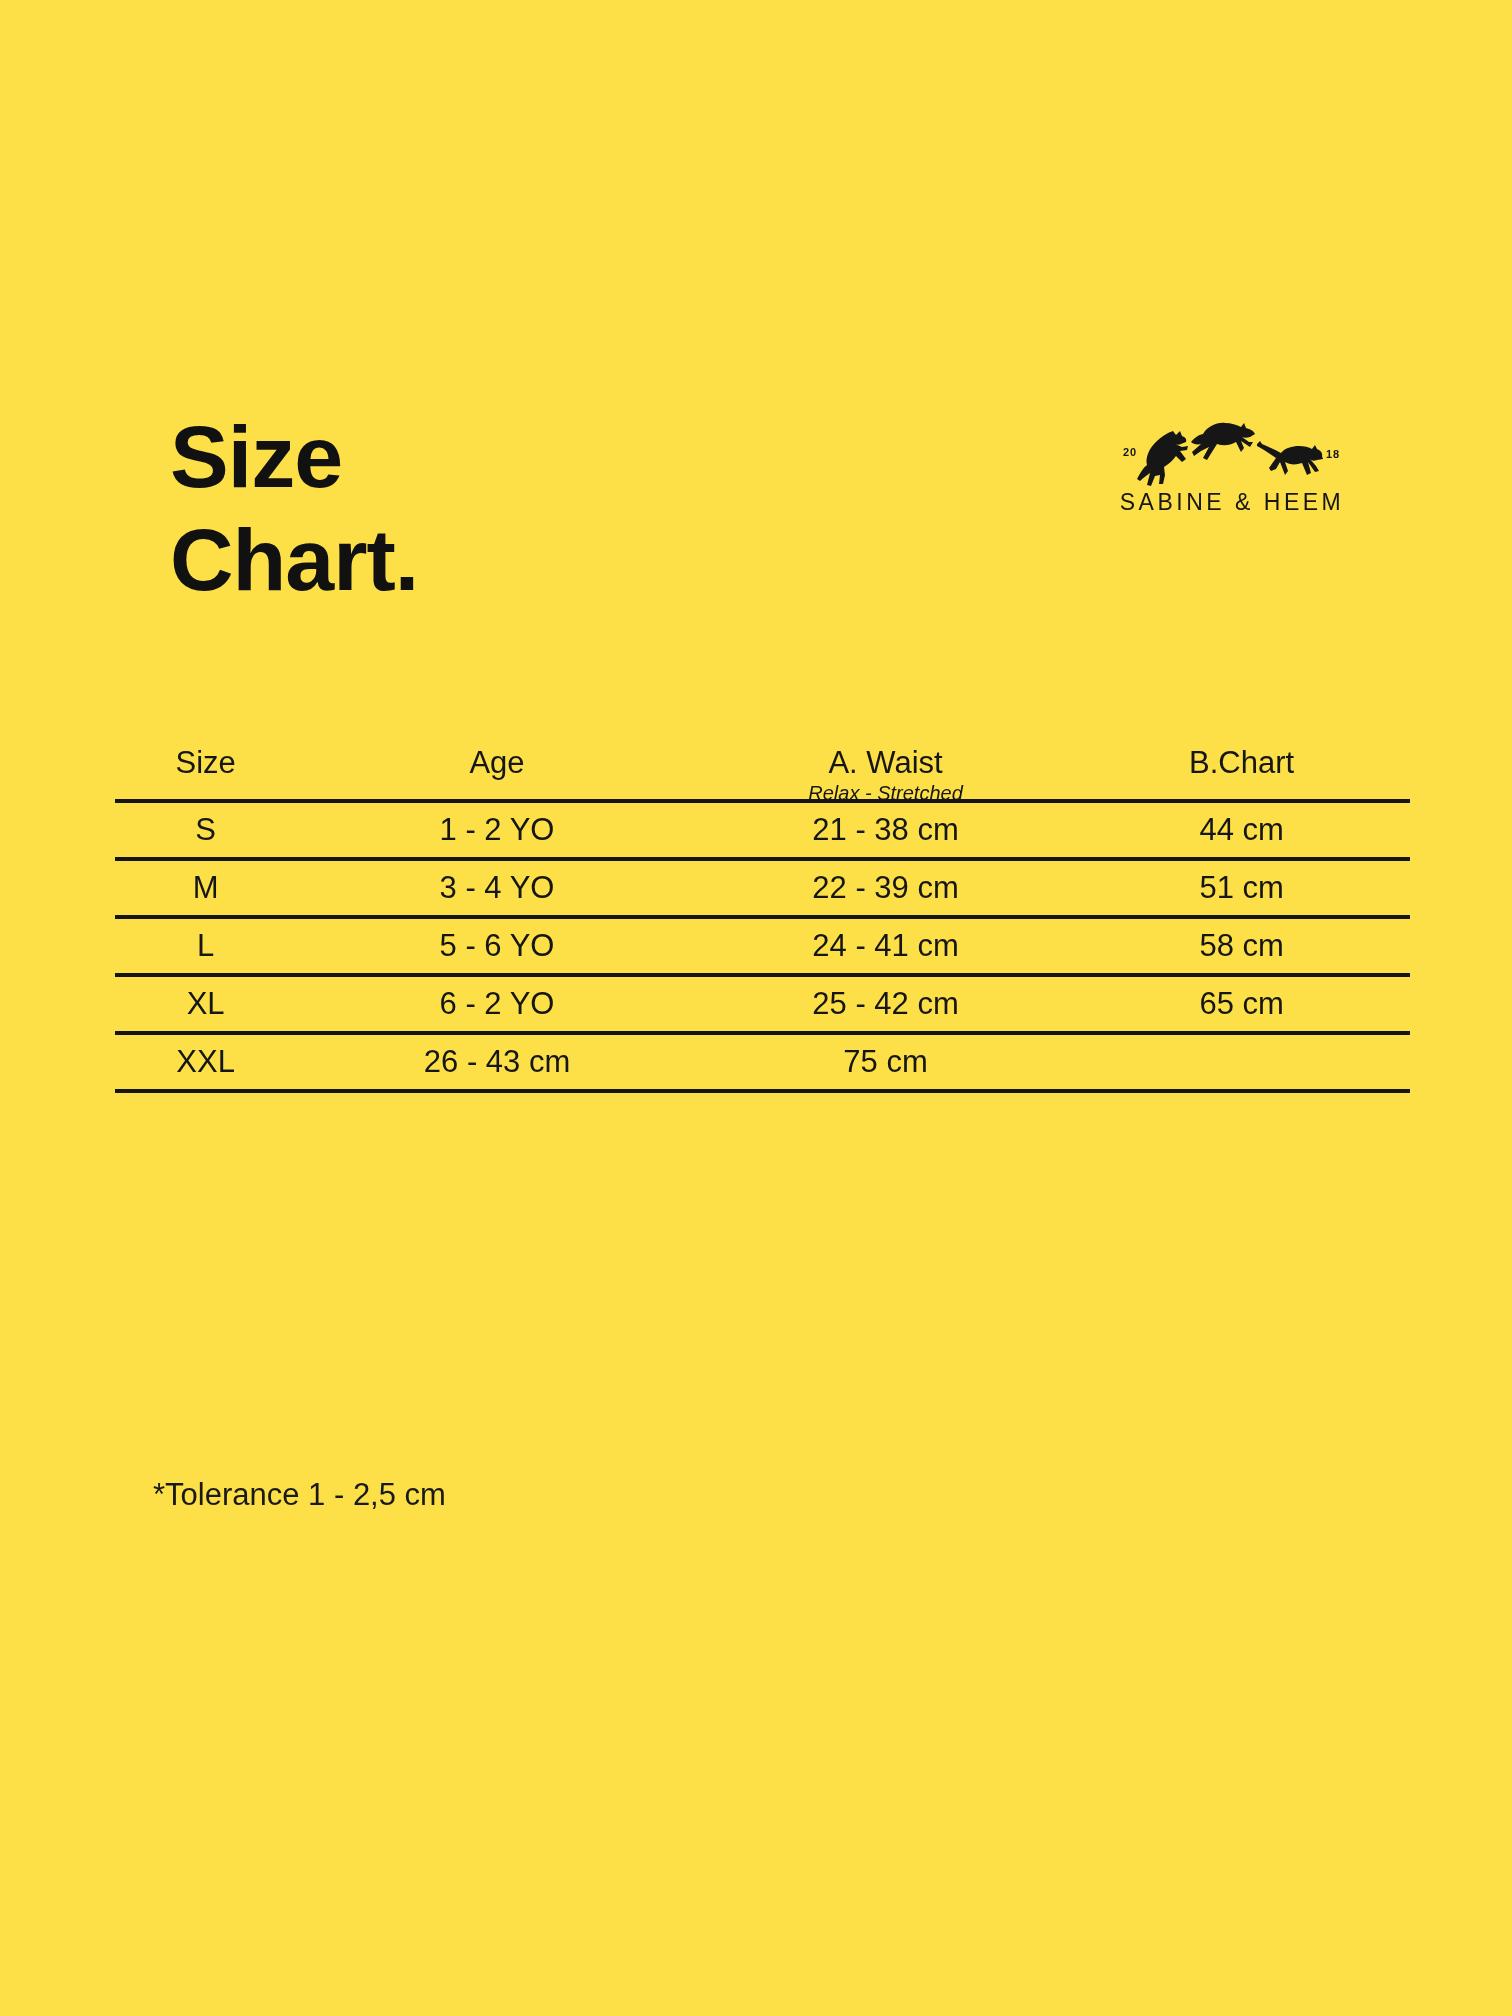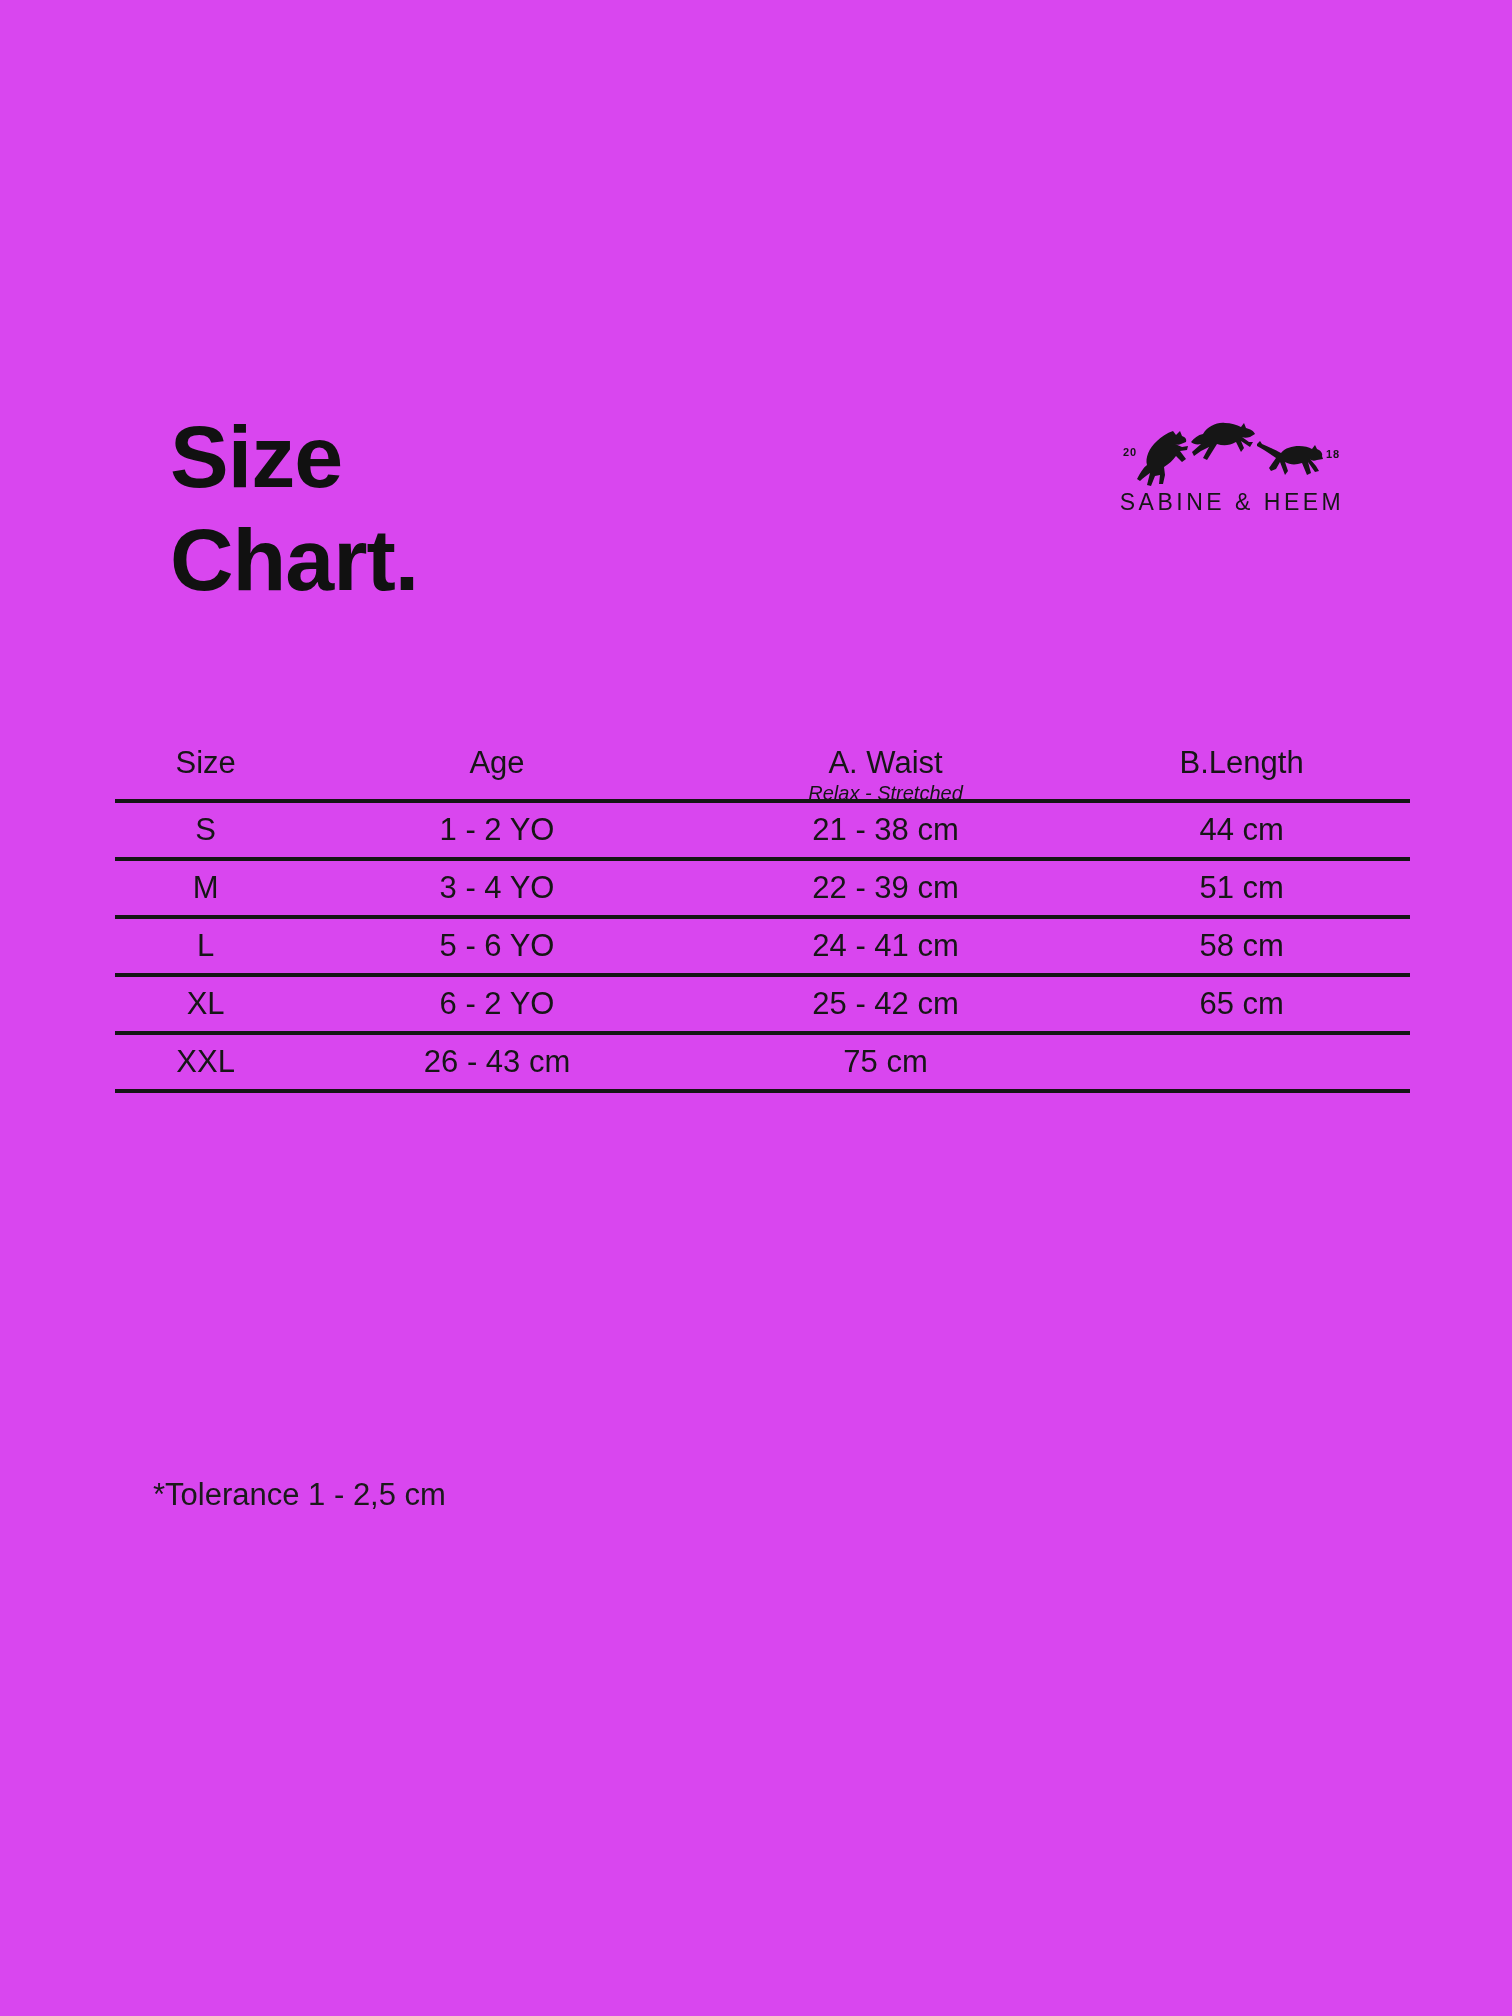--- a/index.html
+++ b/index.html
@@ -3,21 +3,21 @@
 <meta charset="utf-8">
 <title>Size Chart</title>
 <style>
   * { margin: 0; padding: 0; box-sizing: border-box; }
   html, body { background: #d9d8d4; }
   .page {
     position: relative;
     width: 1512px;
     height: 2016px;
     margin: 0 auto;
-    background: #d946ef;
+    background: #fde047;
     font-family: "Liberation Sans", sans-serif;
     color: #161616;
     overflow: hidden;
   }
 
   
   .title {
     position: absolute;
     left: 170px;
     top: 405px;
@@ -165,21 +165,21 @@
         <span>Size</span>
       </div>
       <div class="th">
         <span>Age</span>
       </div>
       <div class="th">
         <span>A. Waist</span>
         <span class="sub">Relax - Stretched</span>
       </div>
       <div class="th">
-        <span>B.Length</span>
+        <span>B.Chart</span>
       </div>
     </div>
 
     <div class="trow">
       <div class="td">S</div>
       <div class="td">1 - 2 YO</div>
       <div class="td">21 - 38 cm</div>
       <div class="td">44 cm</div>
     </div>
     <div class="trow">

